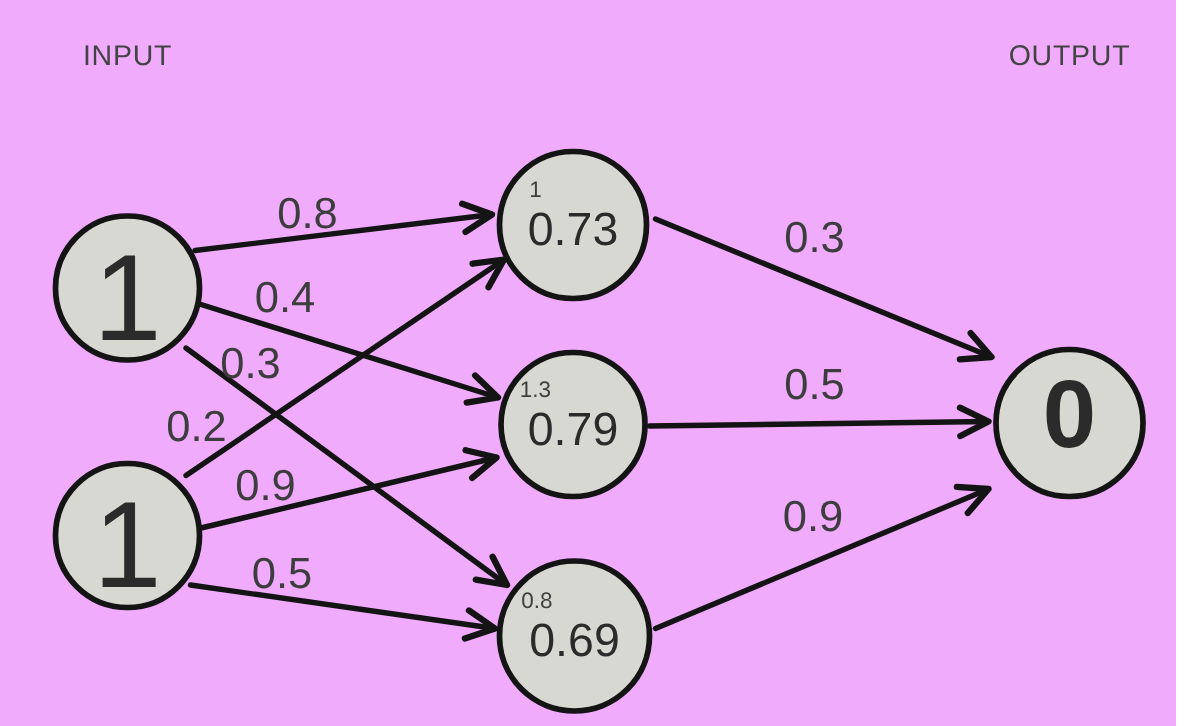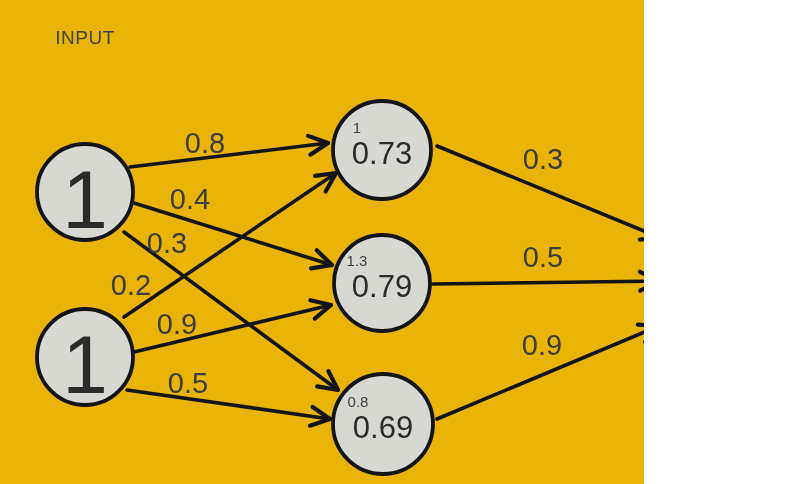--- a/index.html
+++ b/index.html
@@ -3,23 +3,23 @@
 <meta charset="utf-8">
 <style>
   html, body {
     margin: 0;
     padding: 0;
     background: #ffffff;
     font-family: "Liberation Sans", "DejaVu Sans", sans-serif;
   }
   .canvas {
     position: relative;
-    width: 644px;
+    width: 784px;
     height: 484px;
-    background: #eab308;
+    background: #f0abfc;
     overflow: hidden;
   }
   .layer-header {
     position: absolute;
     top: 27px;
     transform: translateX(-50%);
     font-size: 19px;
     font-weight: 400;
     letter-spacing: 0.5px;
     color: #434343;
@@ -65,20 +65,21 @@
     font-weight: 400;
     fill: #3f3f3f;
     text-anchor: middle;
   }
 </style>
 </head>
 <body>
 
 <div class="canvas">
   <div class="layer-header input">INPUT</div>
+  <div class="layer-header output">OUTPUT</div>
 
   <svg id="network-svg" width="800" height="484" viewBox="0 0 800 484">
       <defs>
         <marker id="arrowhead" viewBox="0 0 12 12" markerWidth="7" markerHeight="7" refX="10.5" refY="6" orient="auto">
           <path d="M1.5,1.5 L10.5,6 L1.5,10.5" fill="none" stroke="#141414" stroke-width="2" stroke-linecap="round" stroke-linejoin="round"></path>
         </marker>
       </defs>
       <line x1="130" y1="167" x2="328" y2="143" class="edge-line" marker-end="url(#arrowhead)"></line>
       <text x="205" y="143" class="edge-weight" dominant-baseline="central">0.8</text>
       <line x1="134" y1="203" x2="332" y2="265" class="edge-line" marker-end="url(#arrowhead)"></line>

